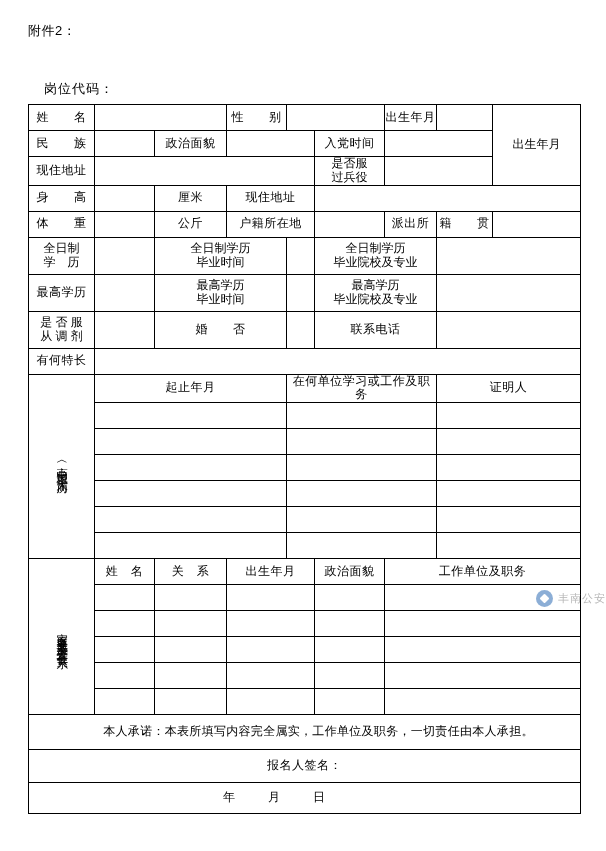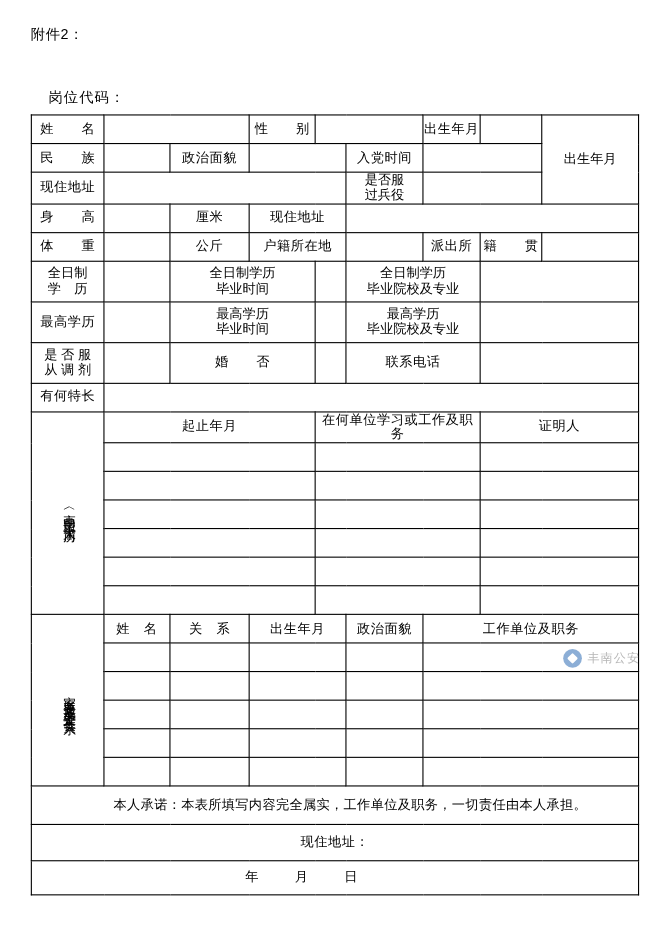--- a/index.html
+++ b/index.html
@@ -106,21 +106,21 @@
     letter-spacing: 0.5px;
   }
   .date-line {
     text-align: right;
     font-size: 12.5px;
     padding-right: 58px !important;
     letter-spacing: 3px;
   }
   .watermark {
     position: absolute;
-    right: 24px;
+    right: 0;
     bottom: 10px;
     display: flex;
     align-items: center;
     gap: 5px;
     opacity: 0.55;
   }
   .wm-badge {
     width: 17px;
     height: 17px;
     border-radius: 50%;
@@ -351,21 +351,21 @@
       <td class="blank"></td>
       <td colspan="2" class="blank"></td>
       <td class="blank"></td>
       <td colspan="3" class="blank"></td>
     </tr>
 
     <tr>
       <td colspan="9" class="promise" style="height:34px">本人承诺：本表所填写内容完全属实，工作单位及职务，一切责任由本人承担。</td>
     </tr>
     <tr>
-      <td colspan="9" class="sign-line" style="height:32px">现住地址：</td>
+      <td colspan="9" class="sign-line" style="height:32px">报名人签名：</td>
     </tr>
     <tr>
       <td colspan="9" class="date-line" style="height:30px">年　　月　　日</td>
     </tr>
   </tbody>
     </table>
 
   <div class="watermark">
     <span class="wm-badge"></span>
     <span class="wm-text">丰南公安</span>

